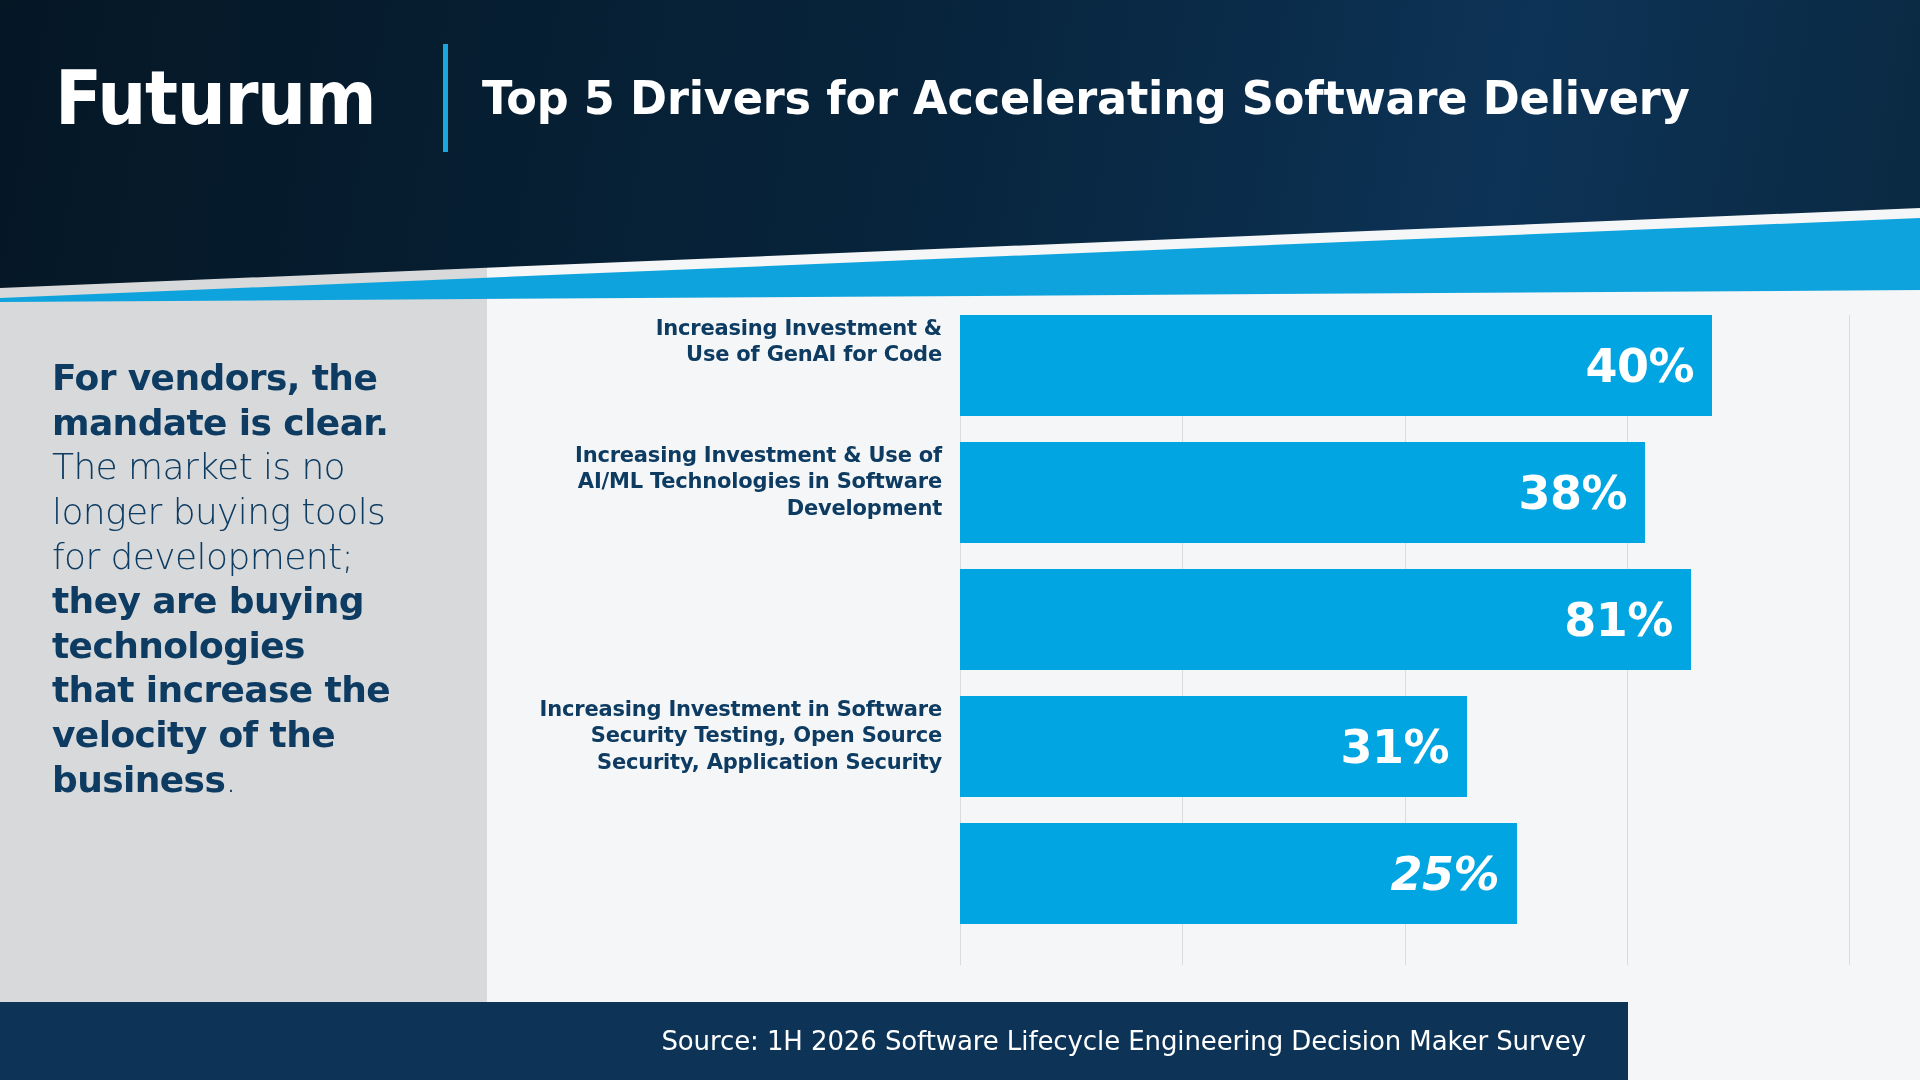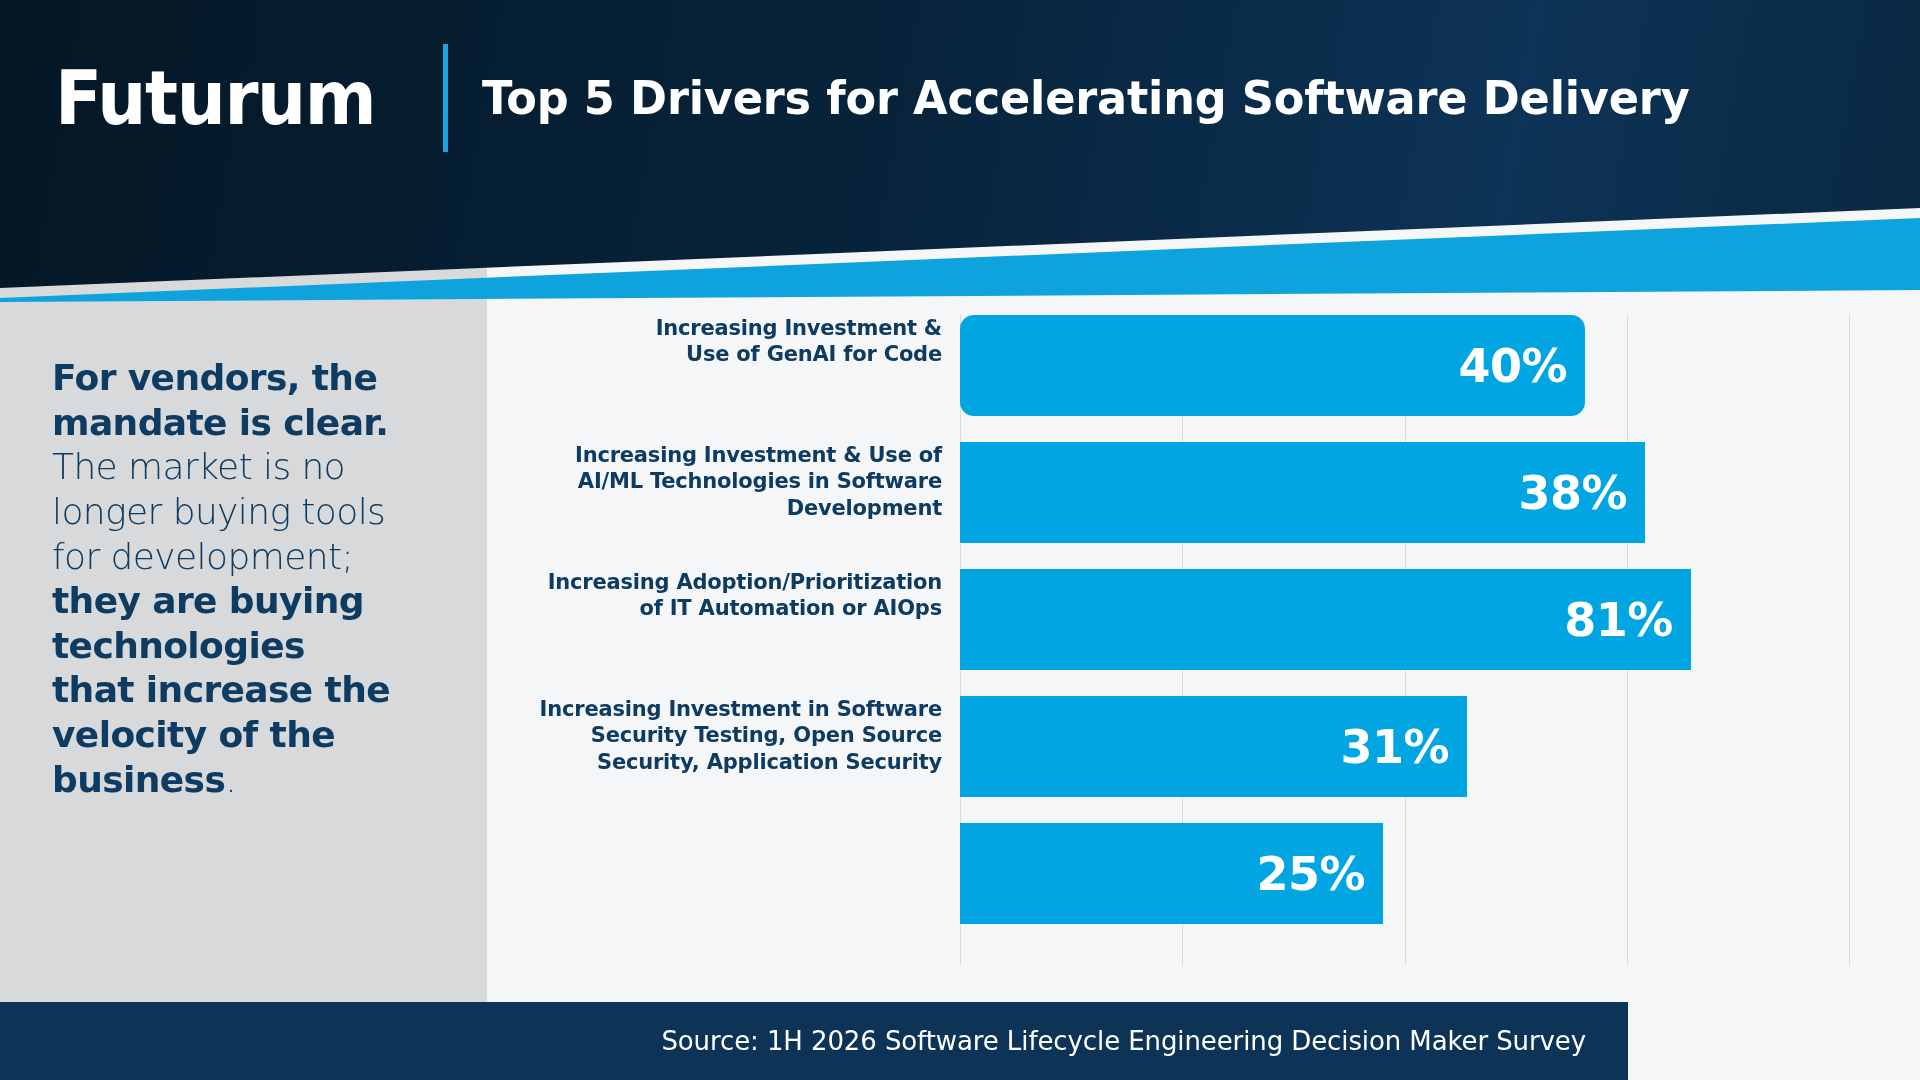--- a/index.html
+++ b/index.html
@@ -237,44 +237,43 @@
   <div class="chart">
     <div class="plot">
       <div class="gridline" style="left:0px"></div>
       <div class="gridline" style="left:222px"></div>
       <div class="gridline" style="left:445px"></div>
       <div class="gridline" style="left:667px"></div>
       <div class="gridline" style="left:889px"></div>
       <div class="rows" id="bar-rows">
           <div class="row">
             <div class="cat-label">Increasing Investment &amp;<br>Use of GenAI for Code</div>
-            <div class="bar" style="width: 625px; border-radius: 14px;">
+            <div class="bar" style="width: 752px;">
               <span class="bar-value">40%</span>
             </div>
           </div>
           <div class="row">
             <div class="cat-label">Increasing Investment &amp; Use of<br>AI/ML Technologies in Software<br>Development</div>
             <div class="bar" style="width: 685px;">
               <span class="bar-value">38%</span>
             </div>
           </div>
           <div class="row">
-            <div class="cat-label">Increasing Adoption/Prioritization<br>of IT Automation or AIOps</div>
             <div class="bar" style="width: 730.956px;">
               <span class="bar-value">81%</span>
             </div>
           </div>
           <div class="row">
             <div class="cat-label">Increasing Investment in Software<br>Security Testing, Open Source<br>Security, Application Security</div>
             <div class="bar" style="width: 507px;">
               <span class="bar-value">31%</span>
             </div>
           </div>
           <div class="row">
-            <div class="bar" style="width: 423px;">
+            <div class="bar" style="width: 557px; font-style: italic;">
               <span class="bar-value">25%</span>
             </div>
           </div>
         </div>
     </div>
   </div>
 
   <div class="footer">
     <div class="footer-note">Source: 1H 2026 Software Lifecycle Engineering Decision Maker Survey</div>
   </div>

